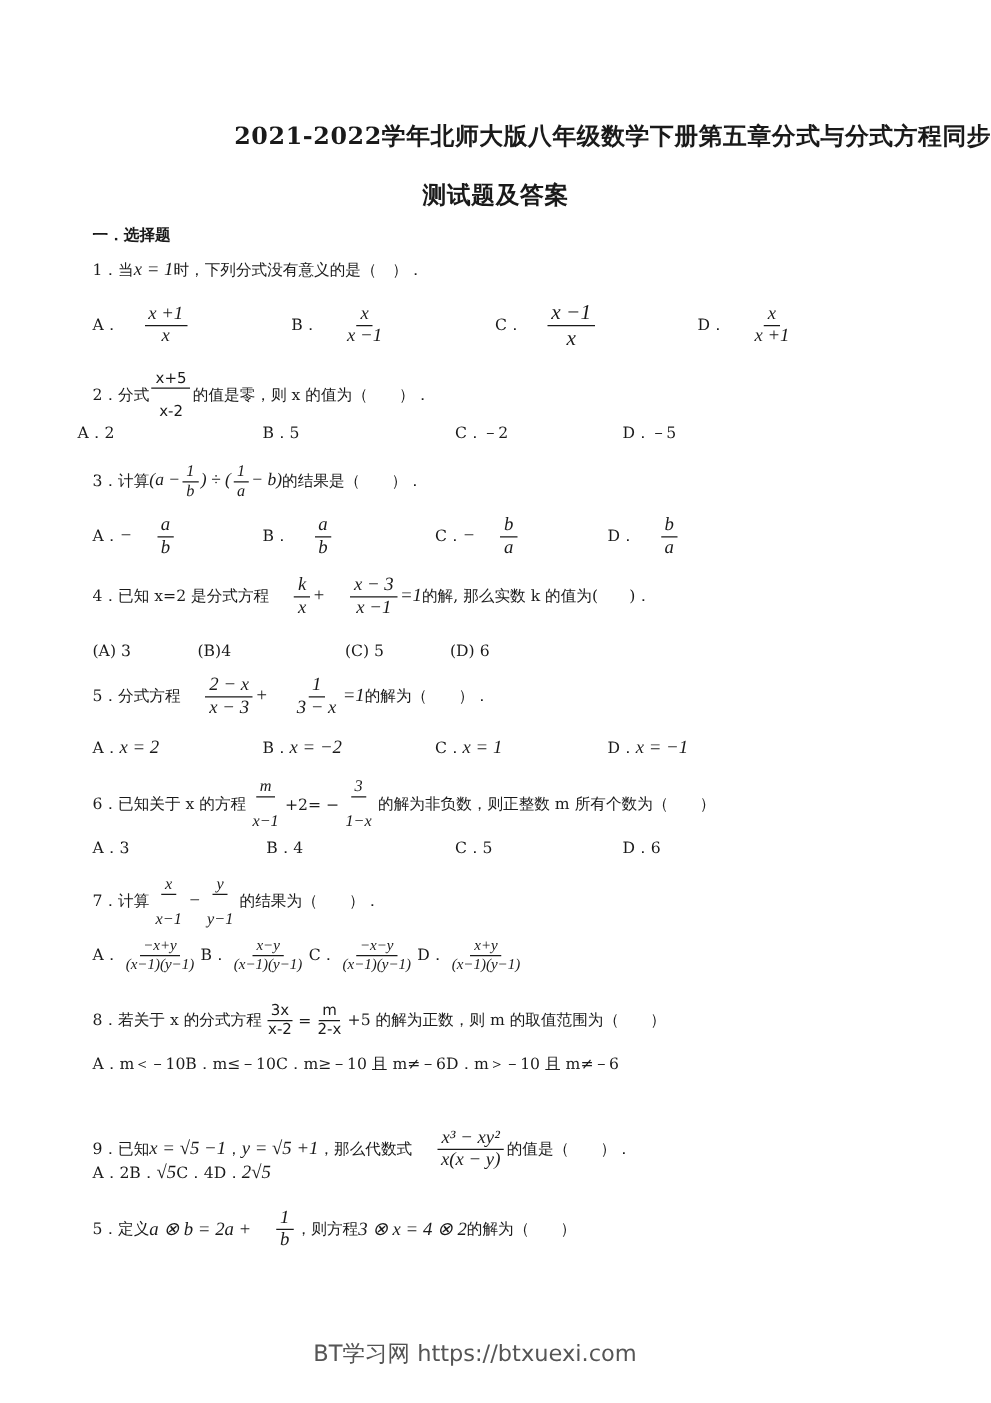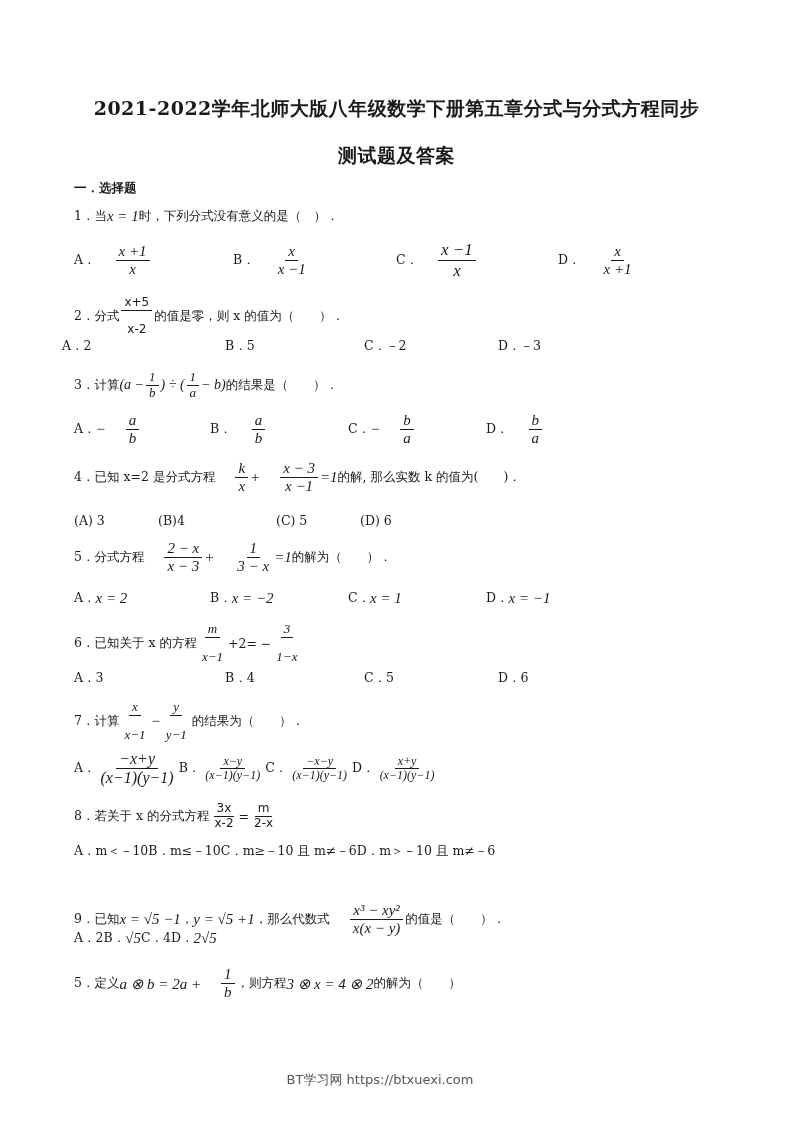--- a/index.html
+++ b/index.html
@@ -1,30 +1,30 @@
 <!DOCTYPE html>
 <html><head>
 <meta charset="utf-8">
 <style>
   html, body { margin:0; padding:0; background:#ffffff; }
   body { width:793px; height:1122px; position:relative; overflow:hidden; color:#1a1a1a;
          font-family: "DejaVu Serif", "Liberation Serif", serif; }
   .title { position:absolute; left:0; width:793px; text-align:center; font-size:19px; font-weight:bold; letter-spacing:0.5px; }
-  .t1 { top:96px; }
+  .t1 { top:96px;text-align:right; }
   .t2 { top:143px; }
   .sec { position:absolute; left:74px; top:180px; font-size:12.5px; font-weight:bold;text-align:center; }
   .line { position:absolute; left:74px; font-size:12.5px; white-space:nowrap; display:flex; align-items:center; }
   .opt { position:absolute; font-size:12.5px; white-space:nowrap; display:flex; align-items:center; }
   .frac { display:inline-flex; flex-direction:column; align-items:center; vertical-align:middle; margin:0 2px; font-style:italic; font-family:"Liberation Serif", serif; }
   .frac .n { padding:0 3px; border-bottom:1px solid #1a1a1a; line-height:1.15; }
   .frac .d { padding:0 3px; line-height:1.15; }
   .big { font-size:15px;margin-left:20px; }
   .mid { font-size:13px;gap:12px; }
   .m { font-style:italic; font-family:"Liberation Serif", serif; font-size:15px; }
-  .footer { position:absolute; top:1071px; left:0; width:760px; text-align:center; font-family:"DejaVu Sans", sans-serif; font-size:13px; color:#555; }
+  .footer { position:absolute; top:1071px; left:0; width:760px; text-align:center; font-family:"DejaVu Sans", sans-serif; font-size:18px; color:#555; }
 </style>
 </head>
 <body>
 
 <div class="title t1">2021-2022学年北师大版八年级数学下册第五章分式与分式方程同步</div>
 <div class="title t2">测试题及答案</div>
 <div class="sec">一．选择题</div>
 
 <div class="line" style="top:208px">
   <span>1．当</span>
@@ -62,23 +62,23 @@
 
 <div class="line" style="top:296px">
   <span>2．分式</span>
   <span class="frac mid" style="font-style:normal;font-family:'DejaVu Sans',sans-serif;font-size:12px">
       <span class="n">x+5</span>
       <span class="d">x-2</span>
     </span>
   <span>的值是零，则 x 的值为（　　）．</span>
 </div>
 <div class="opt" style="left:62px;top:338px">A．2</div>
-<div class="opt" style="left:225px;top:338px">B．5</div>
+<div class="opt" style="left:210px;top:338px">B．5</div>
 <div class="opt" style="left:364px;top:338px">C．－2</div>
-<div class="opt" style="left:498px;top:338px">D．－3</div>
+<div class="opt" style="left:498px;top:338px">D．－5</div>
 
 <div class="line" style="top:370px">
   <span>3．计算</span>
   <span class="m" style="font-size:14px">(a −</span>
   <span class="frac" style="font-size:13px">
       <span class="n">1</span>
       <span class="d">b</span>
     </span>
   <span class="m" style="font-size:14px">) ÷ (</span>
   <span class="frac" style="font-size:13px">
@@ -173,42 +173,43 @@
   <span>6．已知关于 x 的方程</span>
   <span class="frac mid">
       <span class="n">m</span>
       <span class="d">x−1</span>
     </span>
   <span>+2= −</span>
   <span class="frac mid">
       <span class="n">3</span>
       <span class="d">1−x</span>
     </span>
+  <span>的解为非负数，则正整数 m 所有个数为（　　）</span>
 </div>
 <div class="opt" style="left:74px;top:670px">A．3</div>
-<div class="opt" style="left:225px;top:670px">B．4</div>
+<div class="opt" style="left:213px;top:670px">B．4</div>
 <div class="opt" style="left:364px;top:670px">C．5</div>
 <div class="opt" style="left:498px;top:670px">D．6</div>
 
 <div class="line" style="top:700px">
   <span>7．计算</span>
   <span class="frac mid">
       <span class="n">x</span>
       <span class="d">x−1</span>
     </span>
   <span class="m">−</span>
   <span class="frac mid">
       <span class="n">y</span>
       <span class="d">y−1</span>
     </span>
   <span>的结果为（　　）．</span>
 </div>
 <div class="line" style="top:750px">
   <span>A．</span>
-  <span class="frac" style="font-size:16px">
+  <span class="frac" style="font-size:12px">
       <span class="n">−x+y</span>
       <span class="d">(x−1)(y−1)</span>
     </span>
   <span>B．</span>
   <span class="frac" style="font-size:12px">
       <span class="n">x−y</span>
       <span class="d">(x−1)(y−1)</span>
     </span>
   <span>C．</span>
   <span class="frac" style="font-size:12px">
@@ -226,20 +227,21 @@
   <span>8．若关于 x 的分式方程</span>
   <span class="frac" style="font-style:normal;font-family:'DejaVu Sans',sans-serif;font-size:12px">
       <span class="n">3x</span>
       <span class="d">x-2</span>
     </span>
   <span>=</span>
   <span class="frac" style="font-style:normal;font-family:'DejaVu Sans',sans-serif;font-size:12px">
       <span class="n">m</span>
       <span class="d">2-x</span>
     </span>
+  <span>+5 的解为正数，则 m 的取值范围为（　　）</span>
 </div>
 <div class="line" style="top:843px">A．m＜－10B．m≤－10C．m≥－10 且 m≠－6D．m＞－10 且 m≠－6</div>
 
 <div class="line" style="top:902px">
   <span>9．已知</span>
   <span class="m">x = √5 −1</span>
   <span>，</span>
   <span class="m">y = √5 +1</span>
   <span>，那么代数式</span>
   <span class="frac big">

